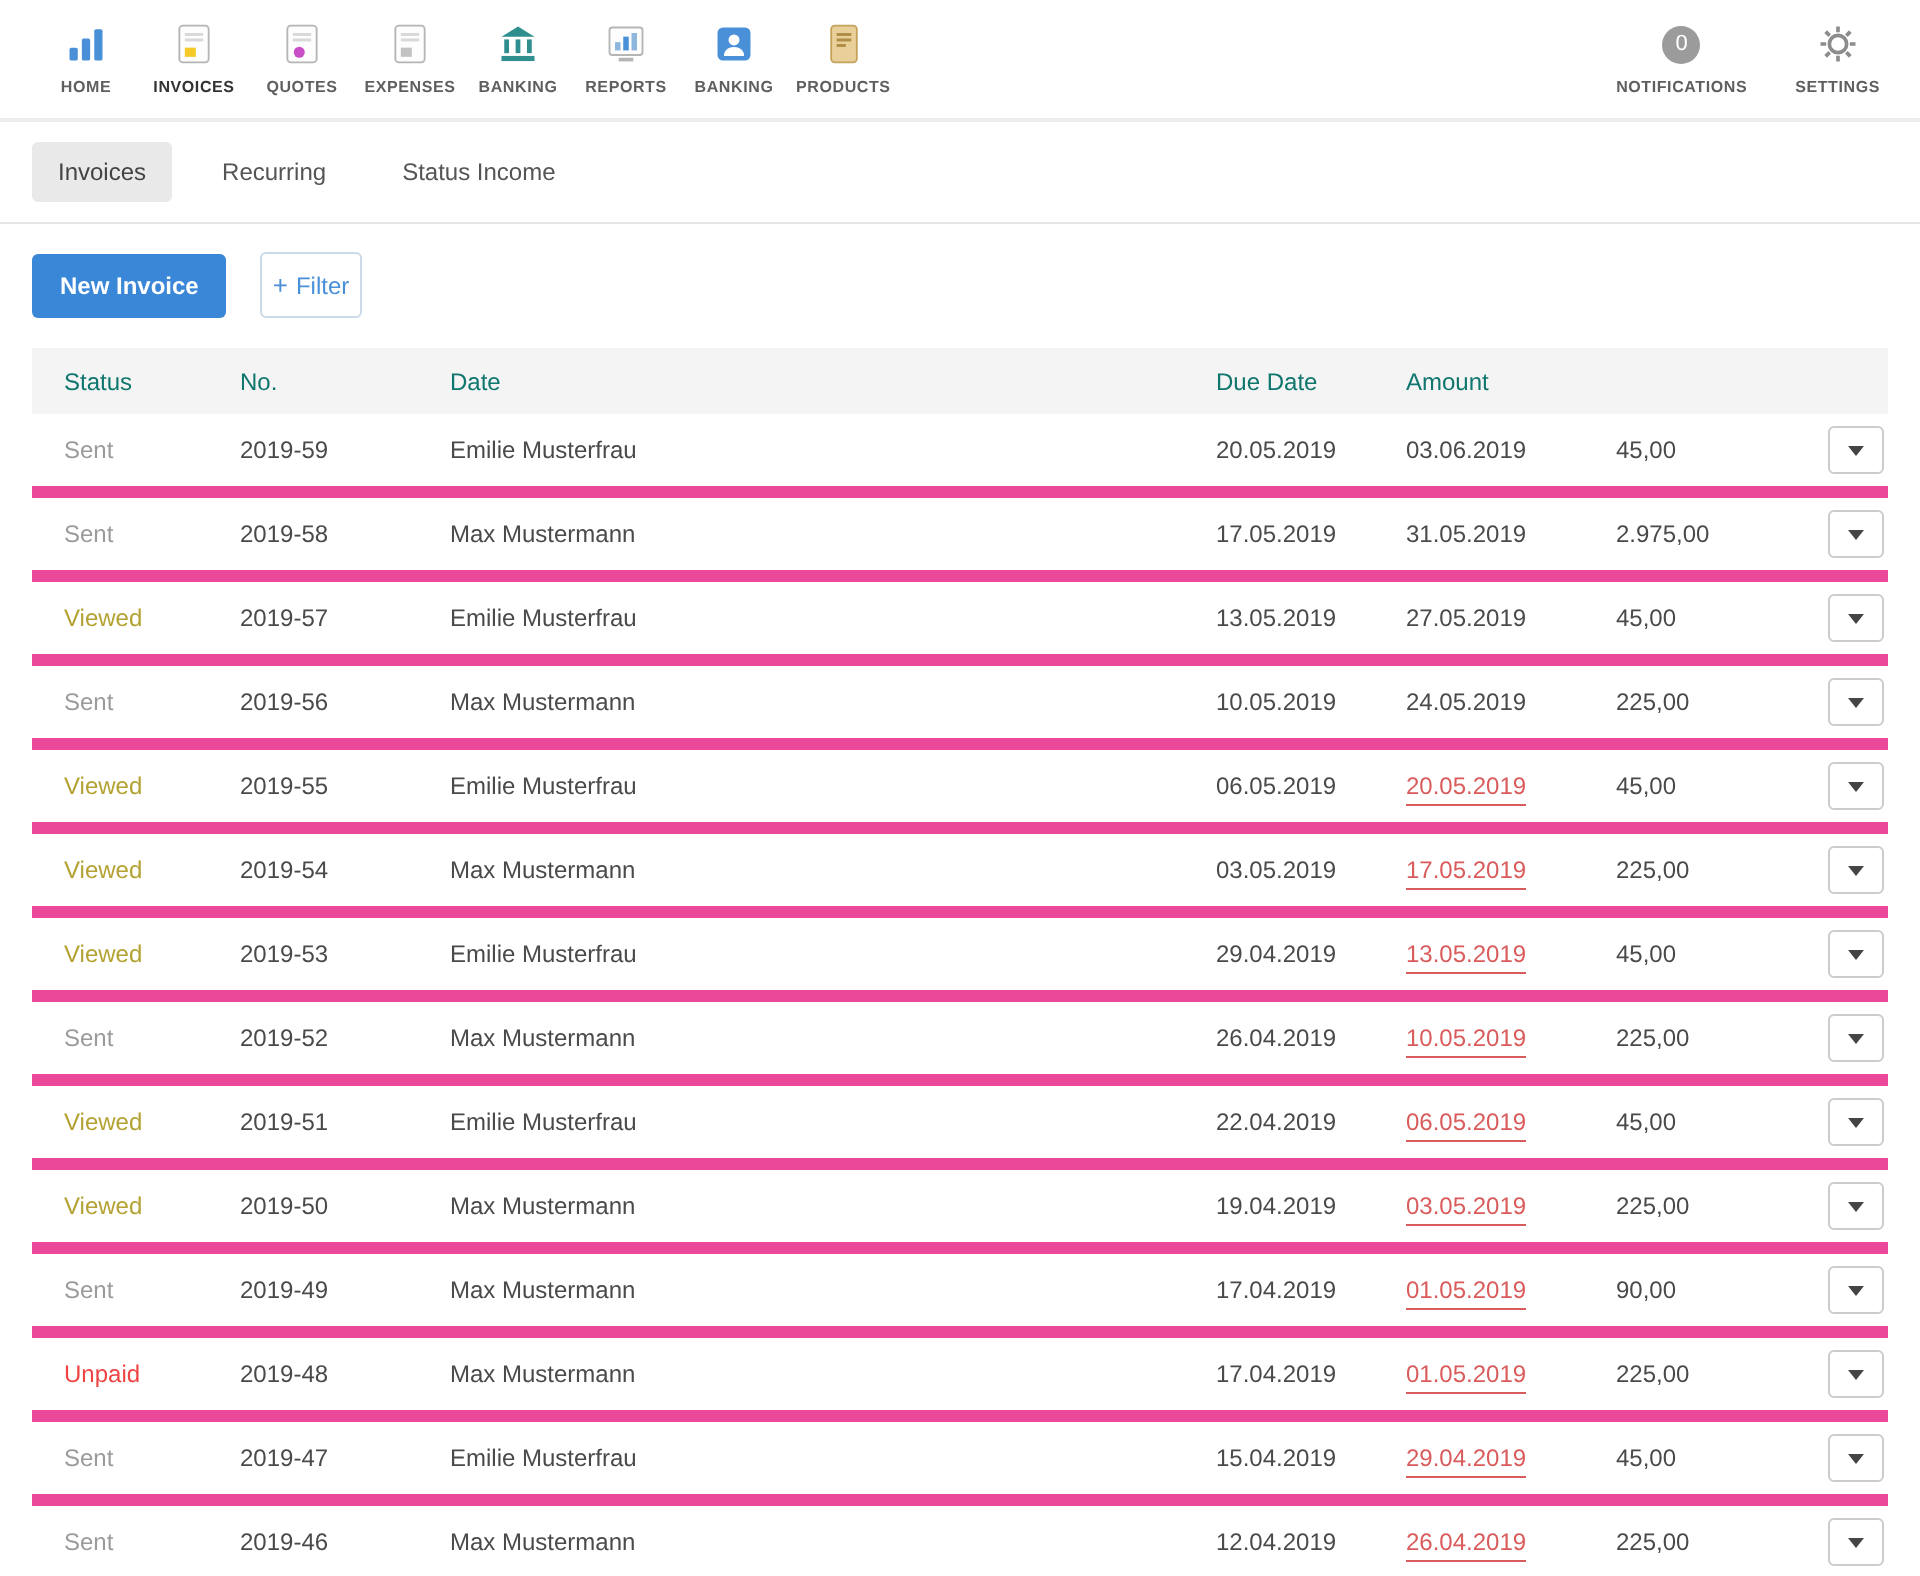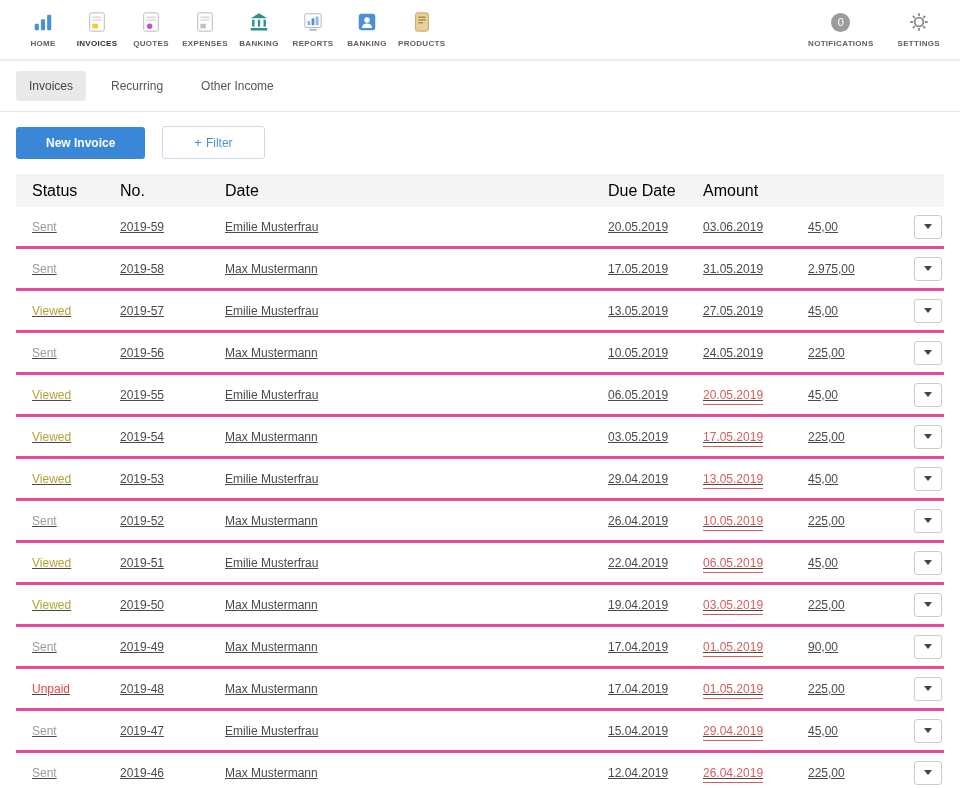--- a/index.html
+++ b/index.html
@@ -42,42 +42,42 @@
   .tab {
     font-size: 12px; color: #555; padding: 8px 13px; margin-right: 12px;
     cursor: pointer; border-radius: 3px;
   }
   .tab.active { background: #e9e9e9; color: #444; }
   
   .toolbar { display: flex; align-items: center; padding: 14px 16px 15px; }
   .btn-primary {
     background: #3a87d8; color: #fff; border: none; border-radius: 3px;
     font-family: inherit; font-size: 12px; font-weight: bold;
-    padding: 9px 30px; cursor: pointer;
+    padding: 9px 14px; cursor: pointer;
   }
   .search {
     margin-left: 8px; width: 196px; height: 31px;
     border: 1px solid #ccc; border-radius: 3px; padding: 0 10px;
     font-family: inherit; font-size: 12px; color: #444; outline: none;
   }
   .search::placeholder { color: #999; }
   .btn-filter {
     margin-left: 17px; background: #fff; border: 1px solid #ccd9e8; border-radius: 3px;
-    color: #4a90d9; font-family: inherit; font-size: 12px; padding: 8px 31px; cursor: pointer;
+    color: #4a90d9; font-family: inherit; font-size: 12px; padding: 8px 5px; cursor: pointer;
   }
   .btn-filter .plus { margin-right: 4px; font-size: 13px; }
   
   .table { margin: 0 16px; }
   .thead, .trow {
     display: grid;
     grid-template-columns: 104px 105px 1fr 95px 105px 88px 48px;
     align-items: center;
   }
-  .thead { background: #f4f4f4; height: 33px; color: #000000; font-size: 16px; }
-  .trow { height: 42px; border-bottom: 3px solid #ec4899; font-size: 12px; color: #4a4a4a; background: #fff; text-decoration: underline; }
+  .thead { background: #f4f4f4; height: 33px; color: #0f766e; font-size: 12px; }
+  .trow { height: 42px; border-bottom: 6px solid #ec4899; font-size: 12px; color: #4a4a4a; background: #fff; }
   .cell:first-child { padding-left: 16px; }
   .amount { padding-right: 4px; }
   .due .ov { border-bottom: 1px solid; padding-bottom: 2px; }
   .action { display: flex; justify-content: flex-end; }
   .row-menu {
     width: 28px; height: 24px; border: 1px solid #ccc; border-radius: 3px;
     background: #fff; display: flex; align-items: center; justify-content: center;
     cursor: pointer; margin-right: 2px;
   }
   .caret {
@@ -199,21 +199,21 @@
             </svg>
           </span>
         <span class="nav-label">SETTINGS</span>
       </div>
     </div>
   </header>
 
   <nav class="tabbar" id="tabbar">
       <div class="tab active">Invoices</div>
       <div class="tab">Recurring</div>
-      <div class="tab">Other Income</div>
+      <div class="tab">Status Income</div>
     </nav>
 
   <div class="toolbar">
     <button class="btn-primary">New Invoice</button>
     <button class="btn-filter"><span class="plus">+</span><span>Filter</span></button>
   </div>
 
   <div class="table">
     <div class="thead" id="thead">
         <div class="cell">Status</div>

